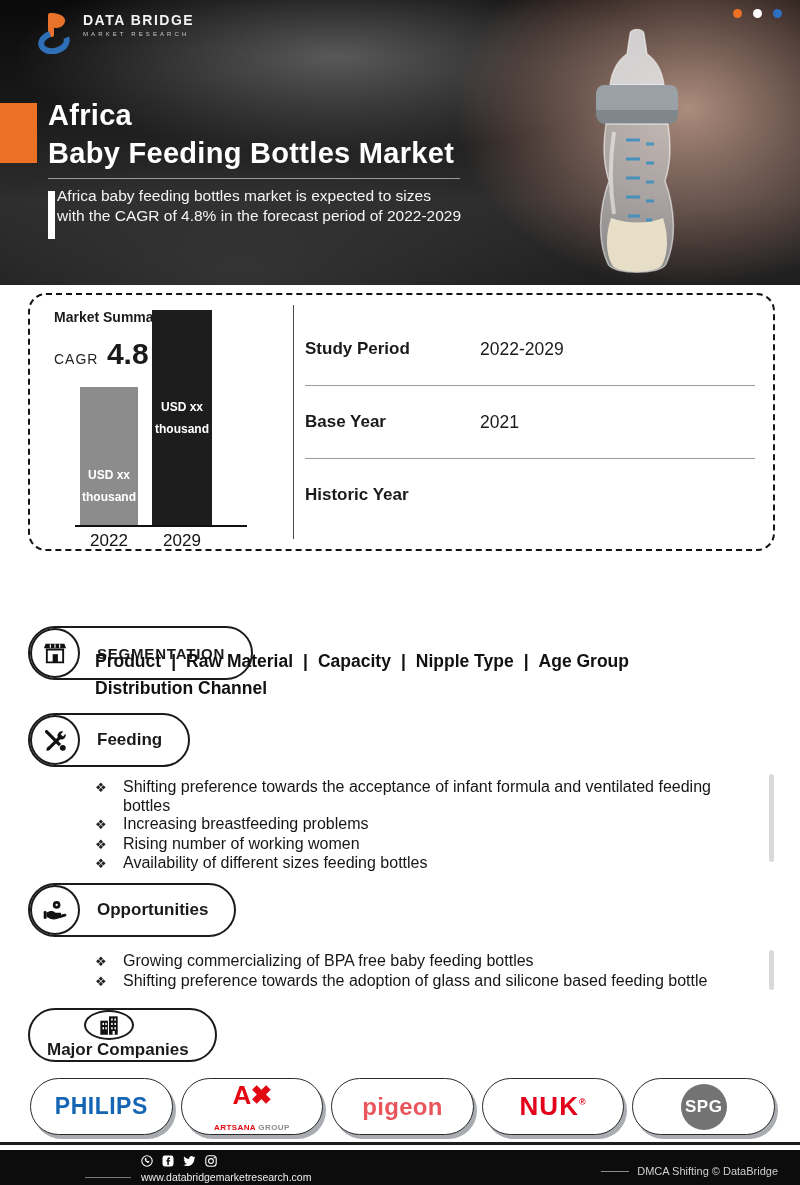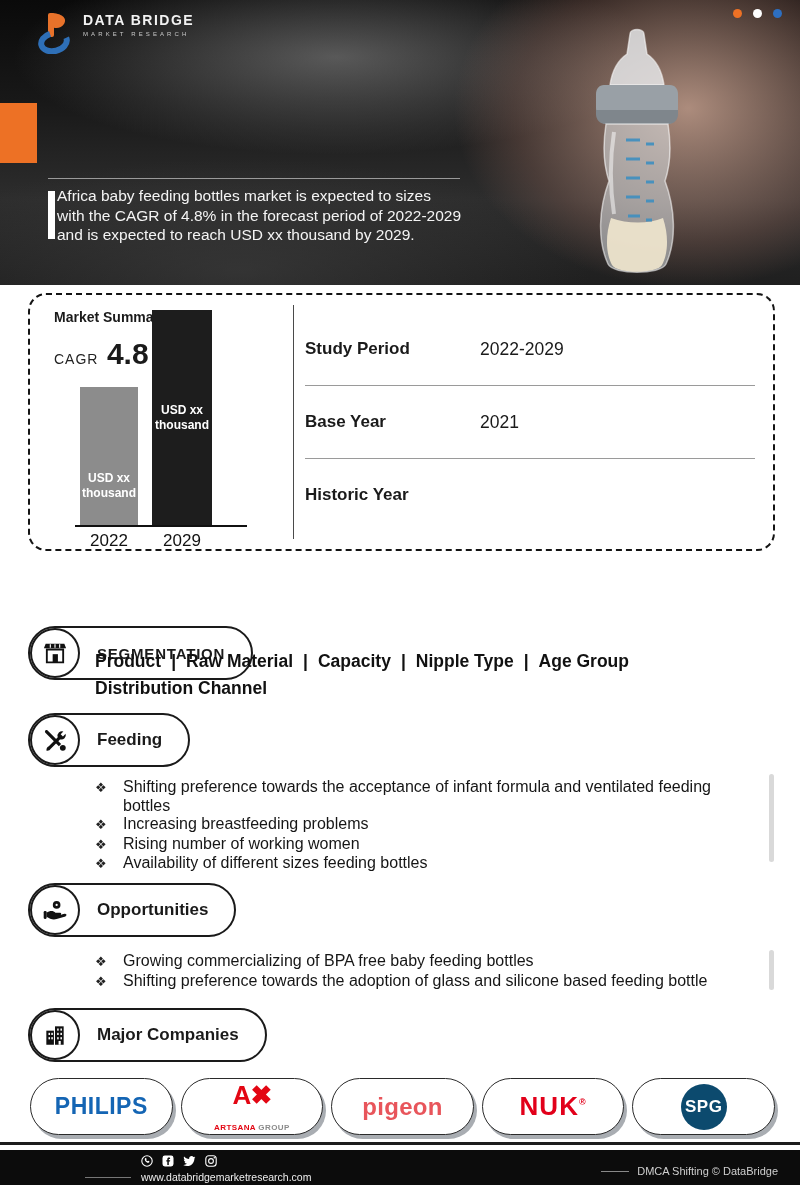--- a/index.html
+++ b/index.html
@@ -42,21 +42,21 @@
   .chart-title { position:absolute; left:24px; top:14px; font-size:14px; font-weight:700; }
   .cagr { position:absolute; left:24px; top:42px; }
   .cagr .lbl { font-size:14px; letter-spacing:1px; color:#222; }
   .cagr .val { font-size:30px; font-weight:800; margin-left:4px; }
   .cagr .pct { font-size:16px; font-weight:600; }
   .bars-base { position:absolute; left:45px; top:230px; width:172px; height:2px; background:#111; }
   .bar { position:absolute; display:flex; align-items:flex-end; justify-content:center; }
   .bar-2022 { left:50px; width:58px; top:92px;  height:138px; }
   .bar-2029 { left:122px; width:60px; top:15px; height:215px; }
   .bar .fill { width:100%; height:100%; display:flex; align-items:center; justify-content:center; }
-  .bar .vlabel { color:#fff; font-size:12px; font-weight:700; text-align:center; line-height:15px; width:100%; }
+  .bar .vlabel { color:#fff; font-size:12px; font-weight:700; text-align:center; line-height:22px; width:100%; }
   .bar-2022 .vlabel { margin-top:60px; }
   .bar-2029 .vlabel { margin-top:0px; }
   .xlab { position:absolute; top:236px; font-size:17px; color:#111; width:60px; text-align:center; }
   .xlab.x1 { left:49px;text-align:center; } .xlab.x2 { left:122px;text-align:center; }
   .chart-divider { position:absolute; left:263px; top:10px; bottom:10px; width:1px; background:#4a4a4a; }
   .stable { position:absolute; left:275px; right:18px; top:18px; bottom:18px; display:flex; flex-direction:column; }
   .srow { flex:1; display:flex; align-items:center; }
   .srow .k { width:175px; font-size:17px; font-weight:700; }
   .srow .v { font-size:17.5px; }
   .sdiv { height:1px; background:#9a9a9a; }
@@ -64,21 +64,21 @@
   
   .pill { display:inline-flex; align-items:center; border:2px solid #1a1a1a; border-radius:999px;
     background:#fff; height:54px; padding:0 26px 0 0; }
   .pill .circ { width:50px; height:50px; border:2px solid #1a1a1a; border-radius:50%;
     margin:0; display:flex; align-items:center; justify-content:center; background:#fff; }
   .pill .plabel { margin-left:17px; font-weight:700; }
   .pill-seg   { position:absolute; left:28px; top:578px;margin-top:48px; }
   .pill-seg .plabel { font-size:15px; letter-spacing:.8px; }
   .pill-drv   { position:absolute; left:28px; top:713px; }
   .pill-opp   { position:absolute; left:28px; top:883px; }
-  .pill-com   { position:absolute; left:28px; top:1008px; }
+  .pill-com   { position:absolute; left:28px; top:1008px;flex-direction:column; }
   .pill-drv .plabel, .pill-opp .plabel, .pill-com .plabel { font-size:17px; }
 
   .seg-items { position:absolute; left:95px; top:648px; width:680px; font-size:17.5px; font-weight:700; line-height:27px; color:#111; }
   .seg-sep { padding:0 10px; font-weight:700; }
 
   .blist { position:absolute; left:95px; }
   .blist-drv { top:778px; width:650px; }
   .blist-opp { top:952px; width:690px; }
   .bitem { display:flex; font-size:16px; line-height:18.5px; color:#161616; }
   .bitem + .bitem { margin-top:0px; }
@@ -93,21 +93,21 @@
   .lpill { flex:1; height:57px; background:#fff; border:1.5px solid #2a2a2a; border-radius:999px;
     box-shadow:3px 4px 0 #a9adb2; display:flex; align-items:center; justify-content:center; position:relative; }
   .philips-txt { color:#1465b4; font-weight:800; font-size:23px; letter-spacing:.5px; }
   .artsana { display:flex; flex-direction:column; align-items:center; line-height:1; }
   .artsana .ax { color:#e30613; font-weight:800; font-size:26px; letter-spacing:-1px; }
   .artsana .cap { margin-top:16px; font-size:8px; font-weight:700; letter-spacing:.4px; }
   .artsana .cap .a1c { color:#e30613; } .artsana .cap .a2c { color:#8a8a8a; }
   .pigeon-txt { color:#e8555b; font-weight:800; font-size:24px; letter-spacing:.3px; }
   .nuk-txt { color:#e2001a; font-weight:800; font-size:26px; letter-spacing:1px; }
   .nuk-r { font-size:9px; vertical-align:super; }
-  .spg { width:46px; height:46px; border-radius:50%; background:#0c4a6e; display:flex; align-items:center; justify-content:center; }
+  .spg { width:46px; height:46px; border-radius:50%; background:#737373; display:flex; align-items:center; justify-content:center; }
   .spg span { color:#fff; font-weight:800; font-size:17px; letter-spacing:.5px; }
 
   
   .pre-footer-line { position:absolute; left:0; top:1142px; width:800px; height:3px; background:#1c1c1c; }
   .footer { position:absolute; left:0; top:1150px; width:800px; height:35px; background:#0c0c0c; }
   .fo-social { position:absolute; left:141px; top:5px; display:flex; gap:9px; align-items:center; }
   .fo-url-row { position:absolute; left:85px; top:21px; display:flex; align-items:center; }
   .fo-url-line { width:46px; height:1px; background:#777; margin-right:10px; }
   .fo-url { color:#eee; font-size:10.5px; }
   .fo-dmca { position:absolute; right:22px; top:15px; display:flex; align-items:center; }
@@ -159,27 +159,30 @@
       </div>
     </div>
 
     <div class="dots">
       <span class="dot" style="background:#ED7125"></span>
       <span class="dot" style="background:#FFFFFF"></span>
       <span class="dot" style="background:#2D6FC1"></span>
     </div>
 
     <div class="accent-block" style="background:#ED7125"></div>
+    <div class="hero-title">
+      <div class="t1">Africa</div>
+      <div class="t2">Baby Feeding Bottles Market</div>
+    </div>
     <div class="hero-rule"></div>
     <div class="hero-desc">
       <div class="bar"></div>
       <div class="lines">
         <div>Africa baby feeding bottles market is expected to sizes</div>
         <div>with the CAGR of 4.8% in the forecast period of 2022-2029</div>
-        <div>and is expected to reach USD xx thousand by 2029.</div>
       </div>
     </div>
   </div>
 
   <div class="summary">
     <div class="chart">
       <div class="chart-title">Market Summary</div>
       <div class="cagr">
         <span class="lbl">CAGR</span>
         <span class="val">4.8</span>

